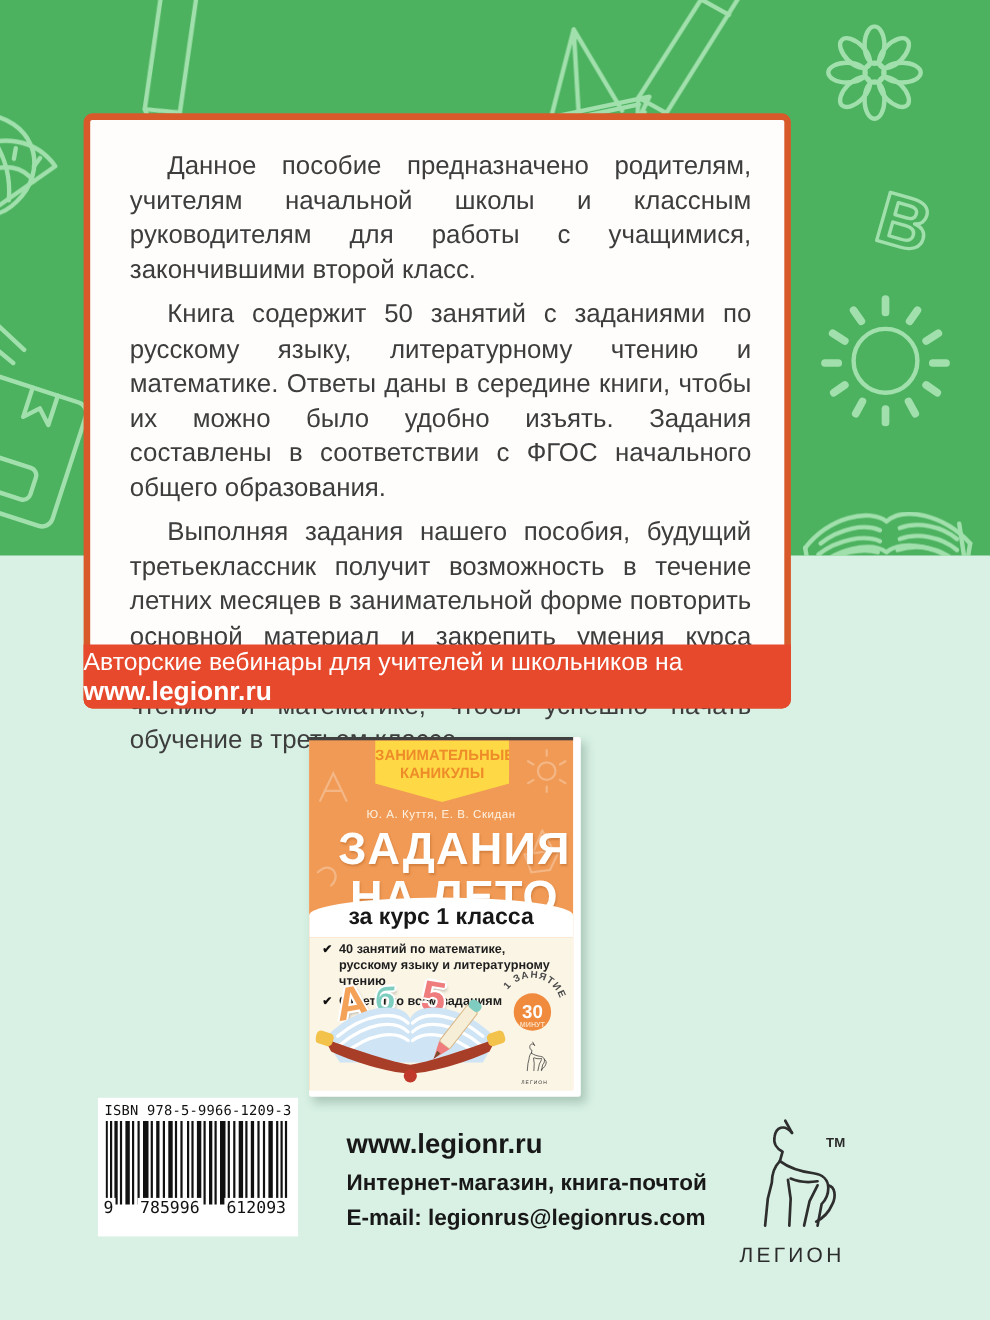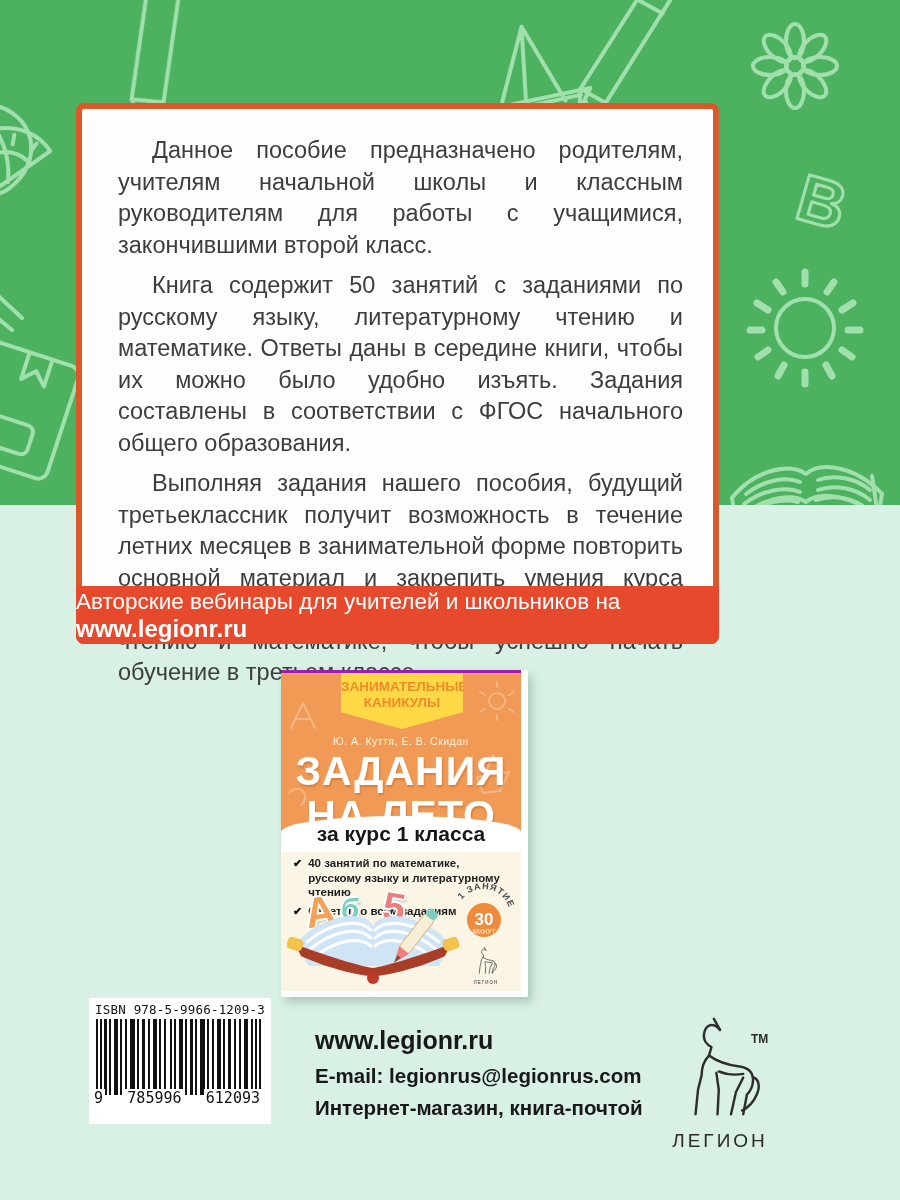--- a/index.html
+++ b/index.html
@@ -33,35 +33,35 @@
   .banner .l2{font-size:24px;line-height:27px;font-weight:bold;}
 
   
   .book-wrap{
     position:absolute;left:281px;top:670px;width:247px;height:327px;
     background:#fff;border-radius:2px;
     box-shadow:4px 5px 9px rgba(40,80,60,.25);
   }
   .cover{
     position:absolute;left:0;top:0;width:240px;height:321px;
-    background:#f09a55;border-top:3px solid #a21caf;box-sizing:border-box;overflow:hidden;
+    background:#f09a55;border-top:3px solid #404040;box-sizing:border-box;overflow:hidden;
   }
   .cover-doodles{position:absolute;left:0;top:0;opacity:.28;}
   .ribbon{
     position:absolute;left:60px;top:0;width:122px;height:56px;
     background:#ffd845;
     clip-path:polygon(0 0,100% 0,100% 70%,50% 100%,0 70%);
     text-align:center;color:#ee8c2a;font-weight:bold;
     font-size:13.5px;line-height:16px;padding-top:6px;box-sizing:border-box;
   }
   .authors{position:absolute;left:0;top:62px;width:100%;text-align:center;
     color:#fdf3e4;font-size:10.5px;letter-spacing:.5px;}
   .cover-title{position:absolute;left:0;top:76px;width:100%;text-align:center;
     color:#fff;font-weight:bold;font-size:41px;line-height:44px;letter-spacing:1px;
-    text-shadow:1px 2px 2px rgba(160,80,20,.35);}
+    text-shadow:1px 2px 2px rgba(160,80,20,.35);padding-left:12px;}
   .subtitle-strip{
     position:absolute;left:0;top:143px;width:100%;height:36px;background:#ffffff;
     border-radius:50% 50% 0 0/16px 16px 0 0;
     display:flex;align-items:center;justify-content:center;
   }
   .subtitle-strip span{font-size:21px;font-weight:bold;color:#171717;}
   .cover-bottom{position:absolute;left:0;top:179px;width:100%;height:142px;background:#fbf5e6;}
   .bullets{padding:4px 10px 0 12px;}
   .bullet{display:flex;font-size:11.5px;line-height:14.5px;font-weight:bold;color:#1e1e1e;margin-bottom:4px;}
   .bullet .chk{color:#111;margin-right:6px;font-size:11px;}
@@ -336,22 +336,22 @@
     </svg>
     <div class="digits">
       <span>9</span>
       <span>785996</span>
       <span>612093</span>
     </div>
   </div>
 
   <div class="contacts">
     <div class="site">www.legionr.ru</div>
+    <div class="row">Интернет-магазин, книга-почтой</div>
     <div class="row">E-mail: legionrus@legionrus.com</div>
-    <div class="row">Интернет-магазин, книга-почтой</div>
   </div>
 
   <div class="publisher">
     <svg width="86" height="110" viewBox="0 0 70 90">
       <symbol id="horse-sketch" viewBox="0 0 70 90">
         <g stroke="#2e2e2e" stroke-width="2" fill="none" stroke-linecap="round" stroke-linejoin="round">
           <path d="M30,4 L35,13"></path>
           <path d="M35,13 C29,6 23,9 22,16 C21,21 24,25 28,27 L26,34"></path>
           <path d="M26,34 C22,38 20,44 20,50 L17,62 L15,82"></path>
           <path d="M26,34 C34,40 43,42 51,43 C58,44 62,48 62,54 C62,59 60,63 57,66 L54,82"></path>

